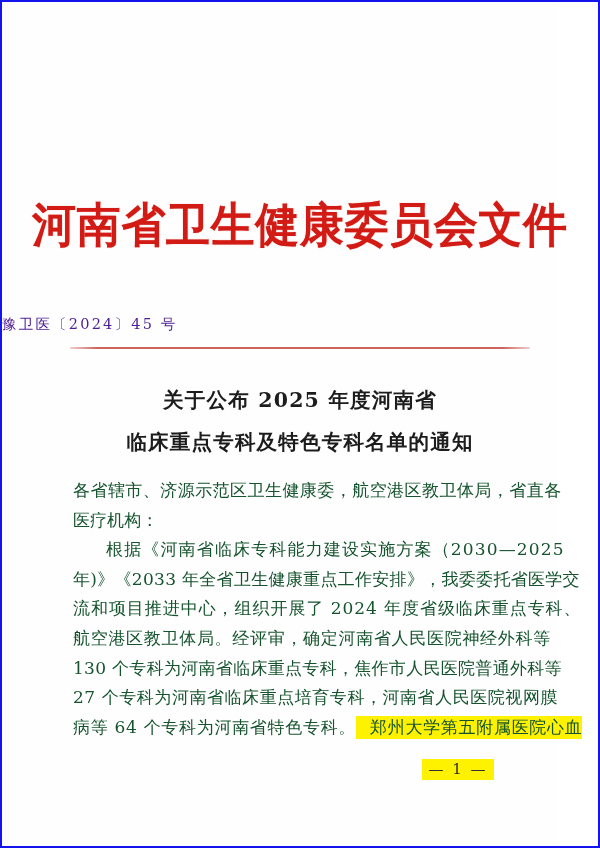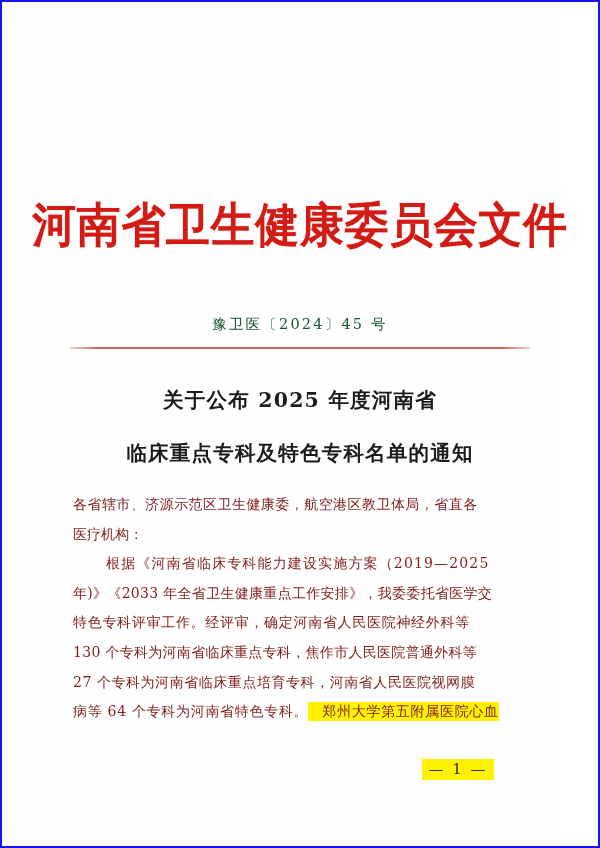--- a/index.html
+++ b/index.html
@@ -48,24 +48,24 @@
     text-shadow: 0 0 1px rgba(210,27,20,0.55);
     white-space: nowrap;
   }
 
   
   .doc-number {
     position: absolute;
     left: 0;
     top: 313px;
     width: 596px;
-    text-align: center;
+    text-align: left;
     font-family: "DejaVu Serif", serif;
     font-size: 14.5px;
-    color: #14532d;
+    color: #4c1d95;
     letter-spacing: 2.2px;
     white-space: nowrap;
   }
 
   
   .divider {
     position: absolute;
     left: 68px;
     top: 345px;
     width: 460px;
@@ -88,32 +88,32 @@
     font-size: 20.5px;
     font-weight: 700;
     color: #1c1c1c;
     letter-spacing: 1.2px;
   }
   .doc-title .title-line {
     display: block;
     white-space: nowrap;
   }
   .doc-title .title-line + .title-line {
-    margin-top: 25px;
+    margin-top: 14px;
   }
 
   
   .body-block {
     position: absolute;
     left: 71px;
-    top: 488px;
+    top: 474px;
     width: 460px;
     font-family: "DejaVu Serif", serif;
-    font-size: 14px;
-    color: #7f1d1d;
+    font-size: 17px;
+    color: #14532d;
     letter-spacing: 0.2px;
   }
   .body-line {
     height: 29.6px;
     line-height: 29.6px;
     white-space: nowrap;
     overflow: visible;
   }
   
   .body-line.j1 { letter-spacing: 0.45px; }
@@ -169,26 +169,27 @@
       <span class="title-line">关于公布 2025 年度河南省</span>
       <span class="title-line">临床重点专科及特色专科名单的通知</span>
     </div>
 
     <div class="body-block">
 
       <div class="body-line j1">各省辖市、济源示范区卫生健康委，航空港区教卫体局，省直各</div>
 
       <div class="body-line j4">医疗机构：</div>
 
-      <div class="body-line j2 indent">根据《河南省临床专科能力建设实施方案（2019—2025</div>
+      <div class="body-line j2 indent">根据《河南省临床专科能力建设实施方案（2030—2025</div>
 
       <div class="body-line j3">年)》《2033 年全省卫生健康重点工作安排》，我委委托省医学交</div>
 
-
-      <div class="body-line j6">特色专科评审工作。经评审，确定河南省人民医院神经外科等</div>
+      <div class="body-line j5">流和项目推进中心，组织开展了 2024 年度省级临床重点专科、</div>
+
+      <div class="body-line j6">航空港区教卫体局。经评审，确定河南省人民医院神经外科等</div>
 
       <div class="body-line j3">130 个专科为河南省临床重点专科，焦作市人民医院普通外科等</div>
 
       <div class="body-line j7">27 个专科为河南省临床重点培育专科，河南省人民医院视网膜</div>
 
       <div class="body-line j6">
         <span>病等 64 个专科为河南省特色专科。</span><span class="hl">郑州大学第五附属医院心血</span>
       </div>
 
     </div>

